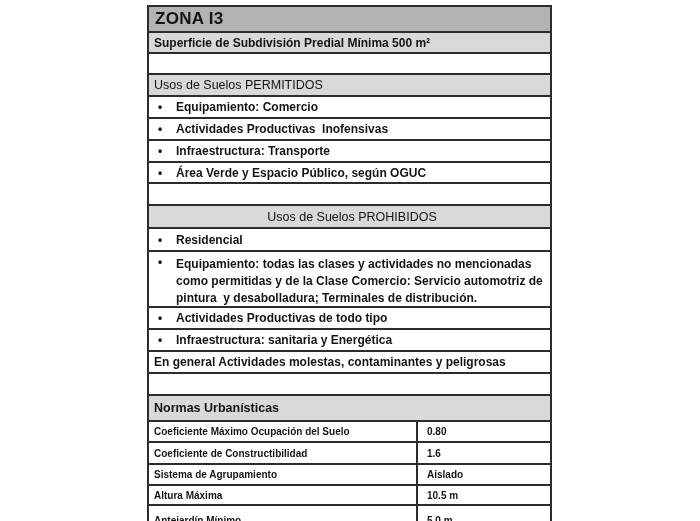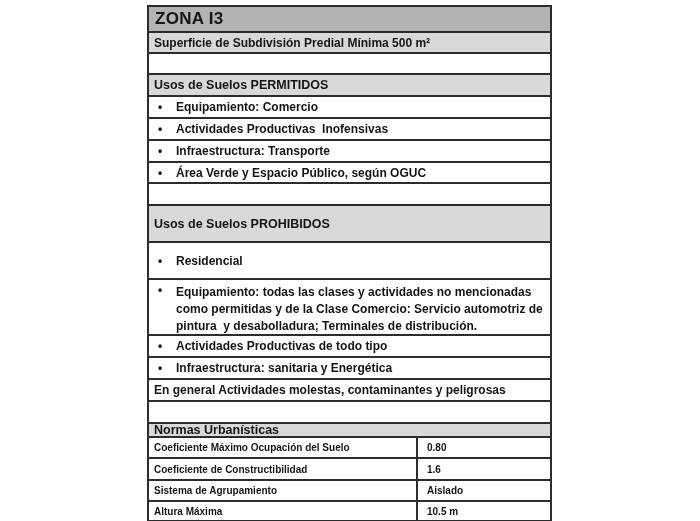--- a/index.html
+++ b/index.html
@@ -51,27 +51,27 @@
     font-size: 12px;
     font-weight: 700;
   }
   .gap-row { background: #ffffff; }
   .gap-21 { height: 21px; }
   .gap-22 { height: 22px; }
 
   .section-hdr-row {
     padding-left: 5px;
     font-size: 12.5px;
-    font-weight: 700;
+    font-weight: 400;
   }
   .h22 { height: 22px; }
-  .h23 { height: 37px; }
+  .h23 { height: 23px; justify-content: center; }
   .h21 { height: 21px; }
   .h20 { height: 20px; }
-  .h18 { height: 14px; }
+  .h18 { height: 26px; }
   .h17 { height: 29px; }
 
   .item-row {
     font-size: 12px;
     font-weight: 700;
   }
   .bullet {
     width: 27px;
     flex: 0 0 27px;
     text-align: left;

